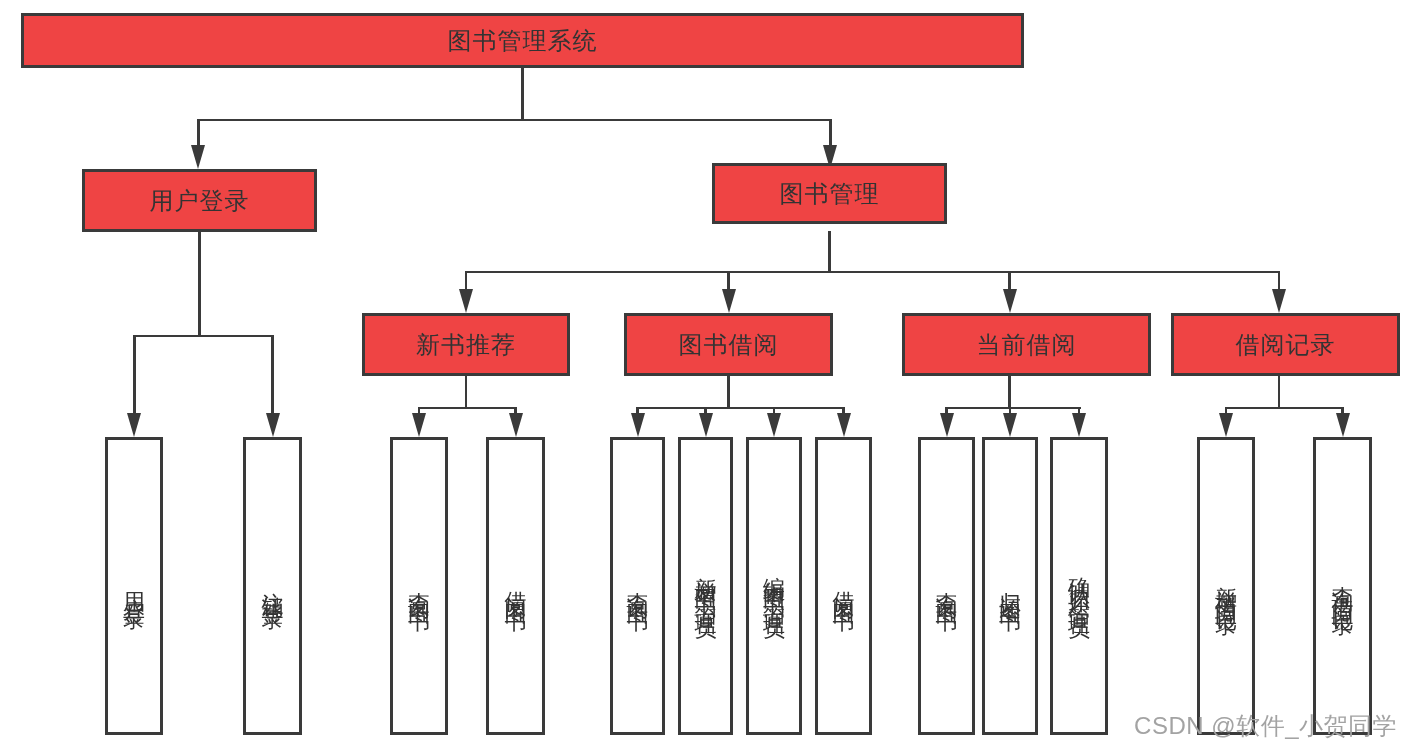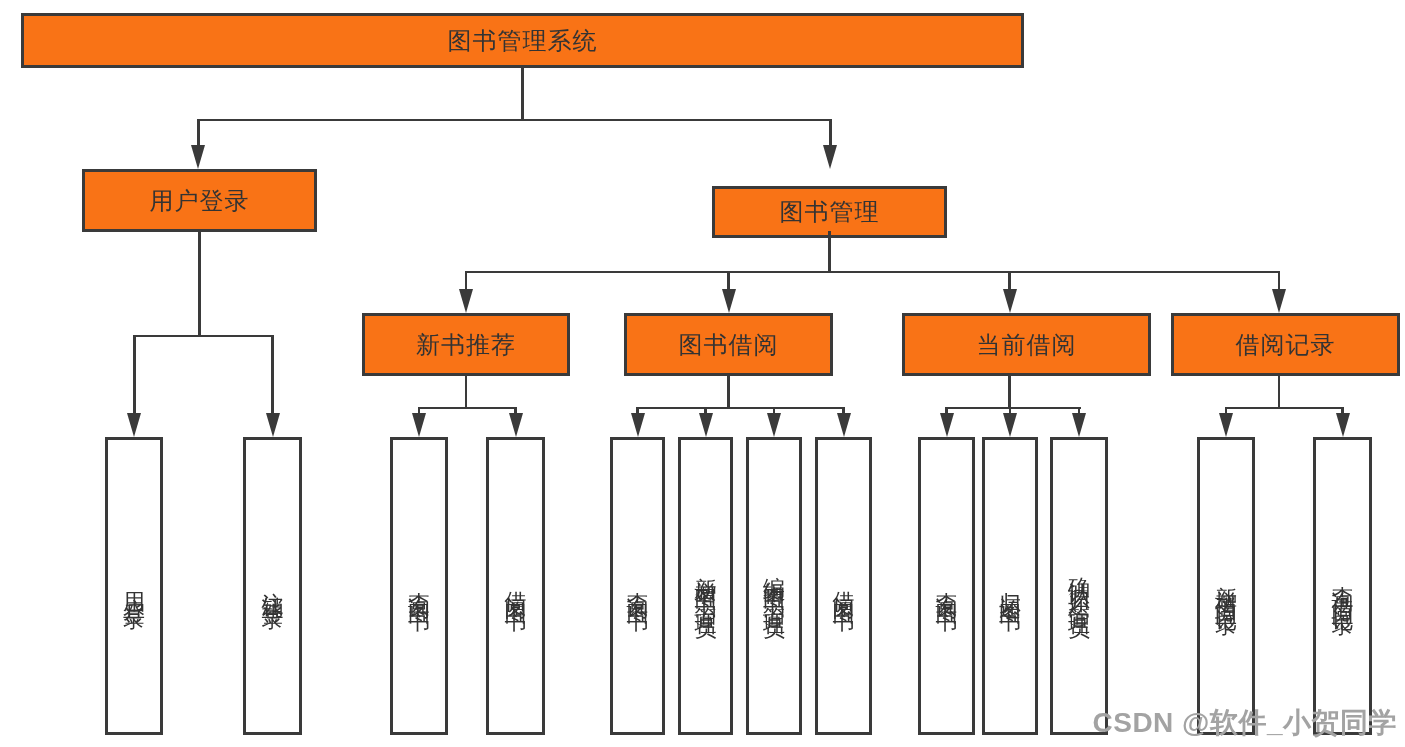--- a/index.html
+++ b/index.html
@@ -8,21 +8,21 @@
     --wm:#a3a3a3;
     --bg:#ffffff;
   }
   html,body{margin:0;padding:0;background:var(--bg);}
   body{
     width:1405px;height:747px;position:relative;overflow:hidden;
     font-family:"Liberation Sans",sans-serif;color:var(--text);
   }
   .canvas{position:absolute;left:0;top:0;width:1405px;height:747px;}
   .box{
-    position:absolute;box-sizing:border-box;background:#f97316;
+    position:absolute;box-sizing:border-box;background:#ef4444;
     border:3px solid var(--line);
     display:flex;align-items:center;justify-content:center;
     font-size:24px;letter-spacing:1px;color:var(--text);
     white-space:nowrap;
   }
   .leaf{
     position:absolute;box-sizing:border-box;background:#fff;
     border:3px solid var(--line);
     top:437px;height:298px;
     display:flex;align-items:center;justify-content:center;
@@ -33,39 +33,39 @@
   }
   .vline{position:absolute;width:2.5px;background:var(--line);}
   .hline{position:absolute;height:2.5px;background:var(--line);}
   .ah{
     position:absolute;width:0;height:0;
     border-left:7px solid transparent;border-right:7px solid transparent;
     border-top:24px solid var(--line);
   }
   .watermark{
     position:absolute;right:8px;bottom:5px;z-index:5;
-    font-size:28px;color:var(--wm);letter-spacing:0.5px;white-space:nowrap;font-weight:bold;
+    font-size:24px;color:var(--wm);letter-spacing:0.5px;white-space:nowrap;
   }
 </style>
 </head>
 <body>
 
 <div class="canvas">
 
   <div class="box" style="left:21px;top:13px;width:1003px;height:55px">图书管理系统</div>
 
   <div class="vline" style="left:521.25px;top:67px;height:53px"></div>
   <div class="hline" style="left:197px;top:118.75px;width:634.5px"></div>
   <div class="vline" style="left:197px;top:118.75px;height:28px"></div>
   <div class="ah" style="left:191.25px;top:145px"></div>
   <div class="vline" style="left:829px;top:118.75px;height:28px"></div>
   <div class="ah" style="left:823px;top:145px"></div>
 
   <div class="box" style="left:82px;top:169px;width:235px;height:63px">用户登录</div>
-  <div class="box" style="left:712px;top:186px;width:235px;height:52px">图书管理</div>
+  <div class="box" style="left:712px;top:163px;width:235px;height:61px">图书管理</div>
 
   <div class="vline" style="left:198.25px;top:231px;height:105px"></div>
   <div class="hline" style="left:133px;top:334.75px;width:140.5px"></div>
   <div class="vline" style="left:133px;top:334.75px;height:80px"></div>
   <div class="ah" style="left:127px;top:413px"></div>
   <div class="vline" style="left:271.25px;top:334.75px;height:80px"></div>
   <div class="ah" style="left:265.5px;top:413px"></div>
 
   <div class="vline" style="left:828.25px;top:231px;height:41px"></div>
   <div class="hline" style="left:465px;top:270.75px;width:815px"></div>

